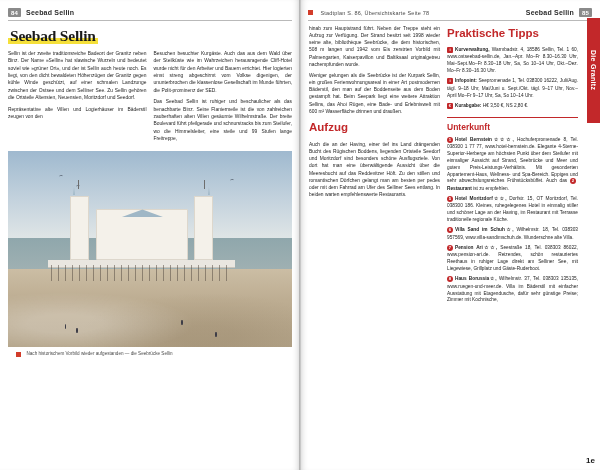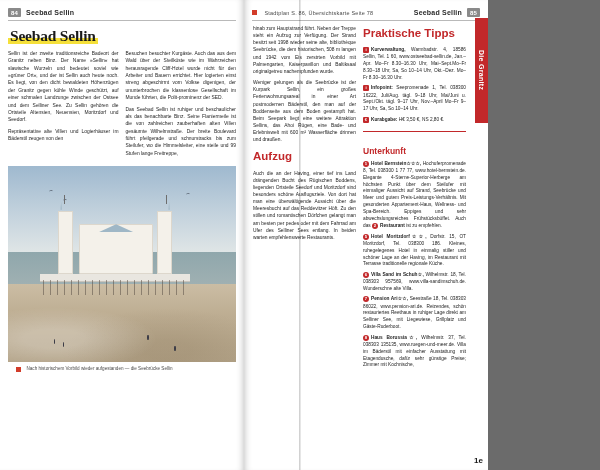--- a/index.html
+++ b/index.html
@@ -8,21 +8,21 @@
     background: #6b6b6b;
   }
   body {
     width: 600px;
     height: 470px;
     overflow: hidden;
     font-family: "Liberation Sans", sans-serif;
   }
   .spread {
     position: relative;
-    width: 488px;
+    width: 600px;
     height: 470px;
     display: flex;
   }
   .page {
     position: relative;
     background: #ffffff;
     height: 470px;
     box-sizing: border-box;
     overflow: hidden;
   }
@@ -247,21 +247,21 @@
     text-align: justify;
     hyphens: auto;
   }
   .r-col p { margin: 0 0 4px 0; }
   .sec-head {
     font-size: 8.5px;
     font-weight: bold;
     color: #c2282a;
     margin: 7px 0 3px 0;
     border-top: 0.8px solid #c2282a;
-    padding-top: 13px;
+    padding-top: 3px;
   }
   .entry {
     font-size: 4.75px;
     line-height: 1.45;
     color: #232323;
     margin: 0 0 3.5px 0;
     text-align: justify;
   }
   .entry .name { font-weight: bold; }
   .pin {

